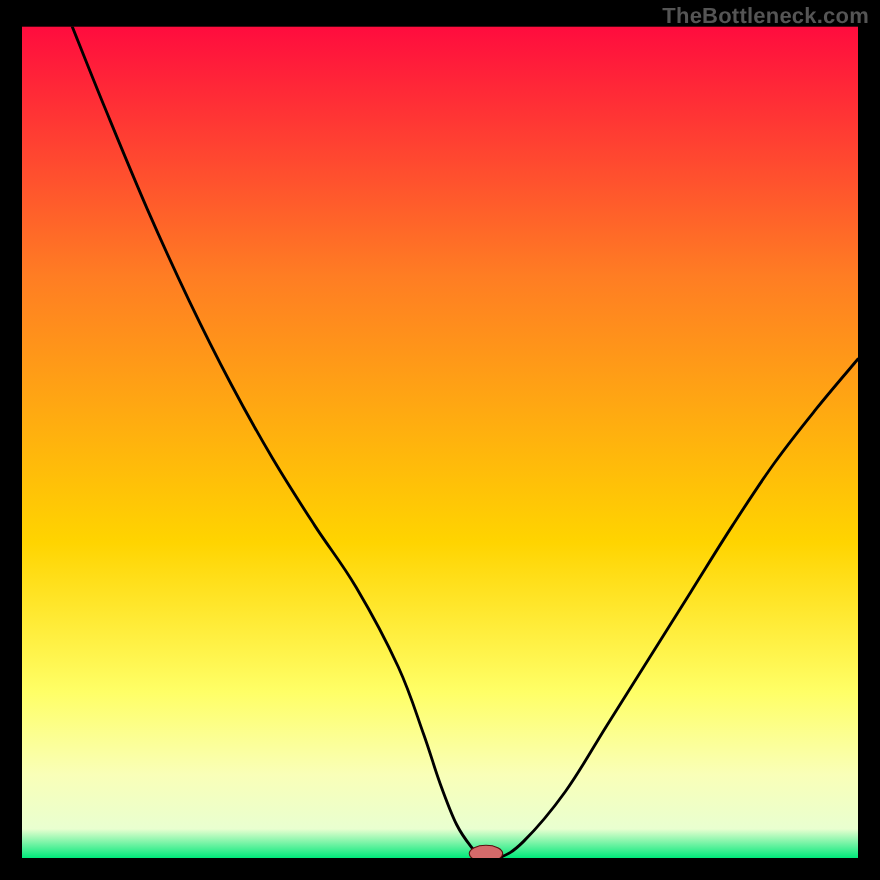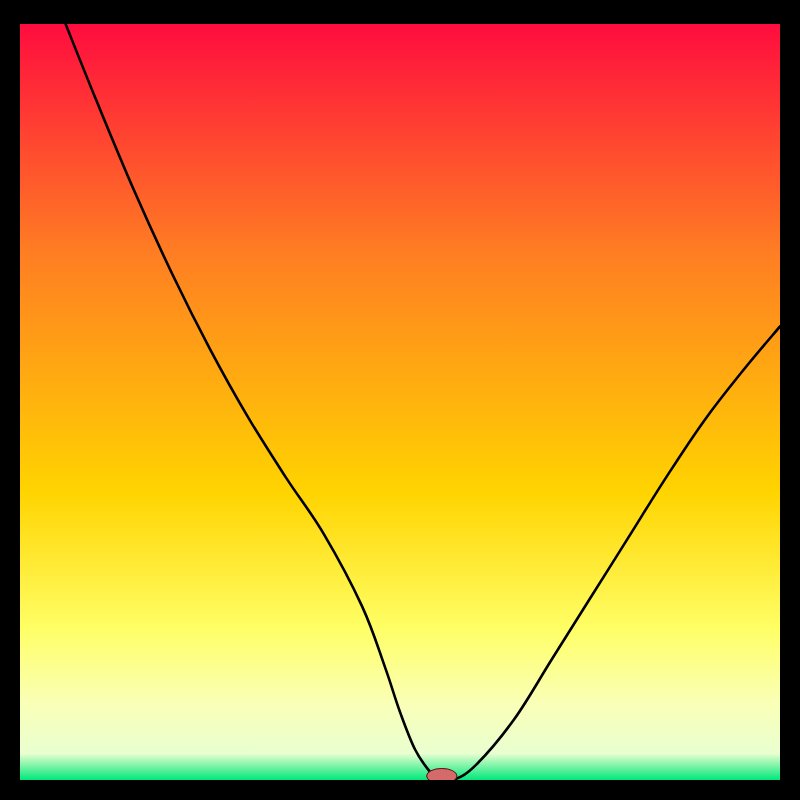--- a/index.html
+++ b/index.html
@@ -38,20 +38,21 @@
     display: block;
     width: 760px;
     height: 756px;
   }
 </style>
 </head>
 <body>
 
 <div class="frame">
 
+  <div class="watermark">TheBottleneck.com</div>
 
   <div class="plot-area">
     <svg id="chart-svg" viewBox="0 0 760 756" preserveAspectRatio="none">
       <defs>
         <linearGradient id="bg-grad" x1="0" y1="0" x2="0" y2="1">
             <stop offset="0%" stop-color="#ff0c3e"></stop>
             <stop offset="30%" stop-color="#ff7d23"></stop>
             <stop offset="62%" stop-color="#ffd400"></stop>
             <stop offset="80%" stop-color="#ffff66"></stop>
             <stop offset="90%" stop-color="#f9ffb8"></stop>

